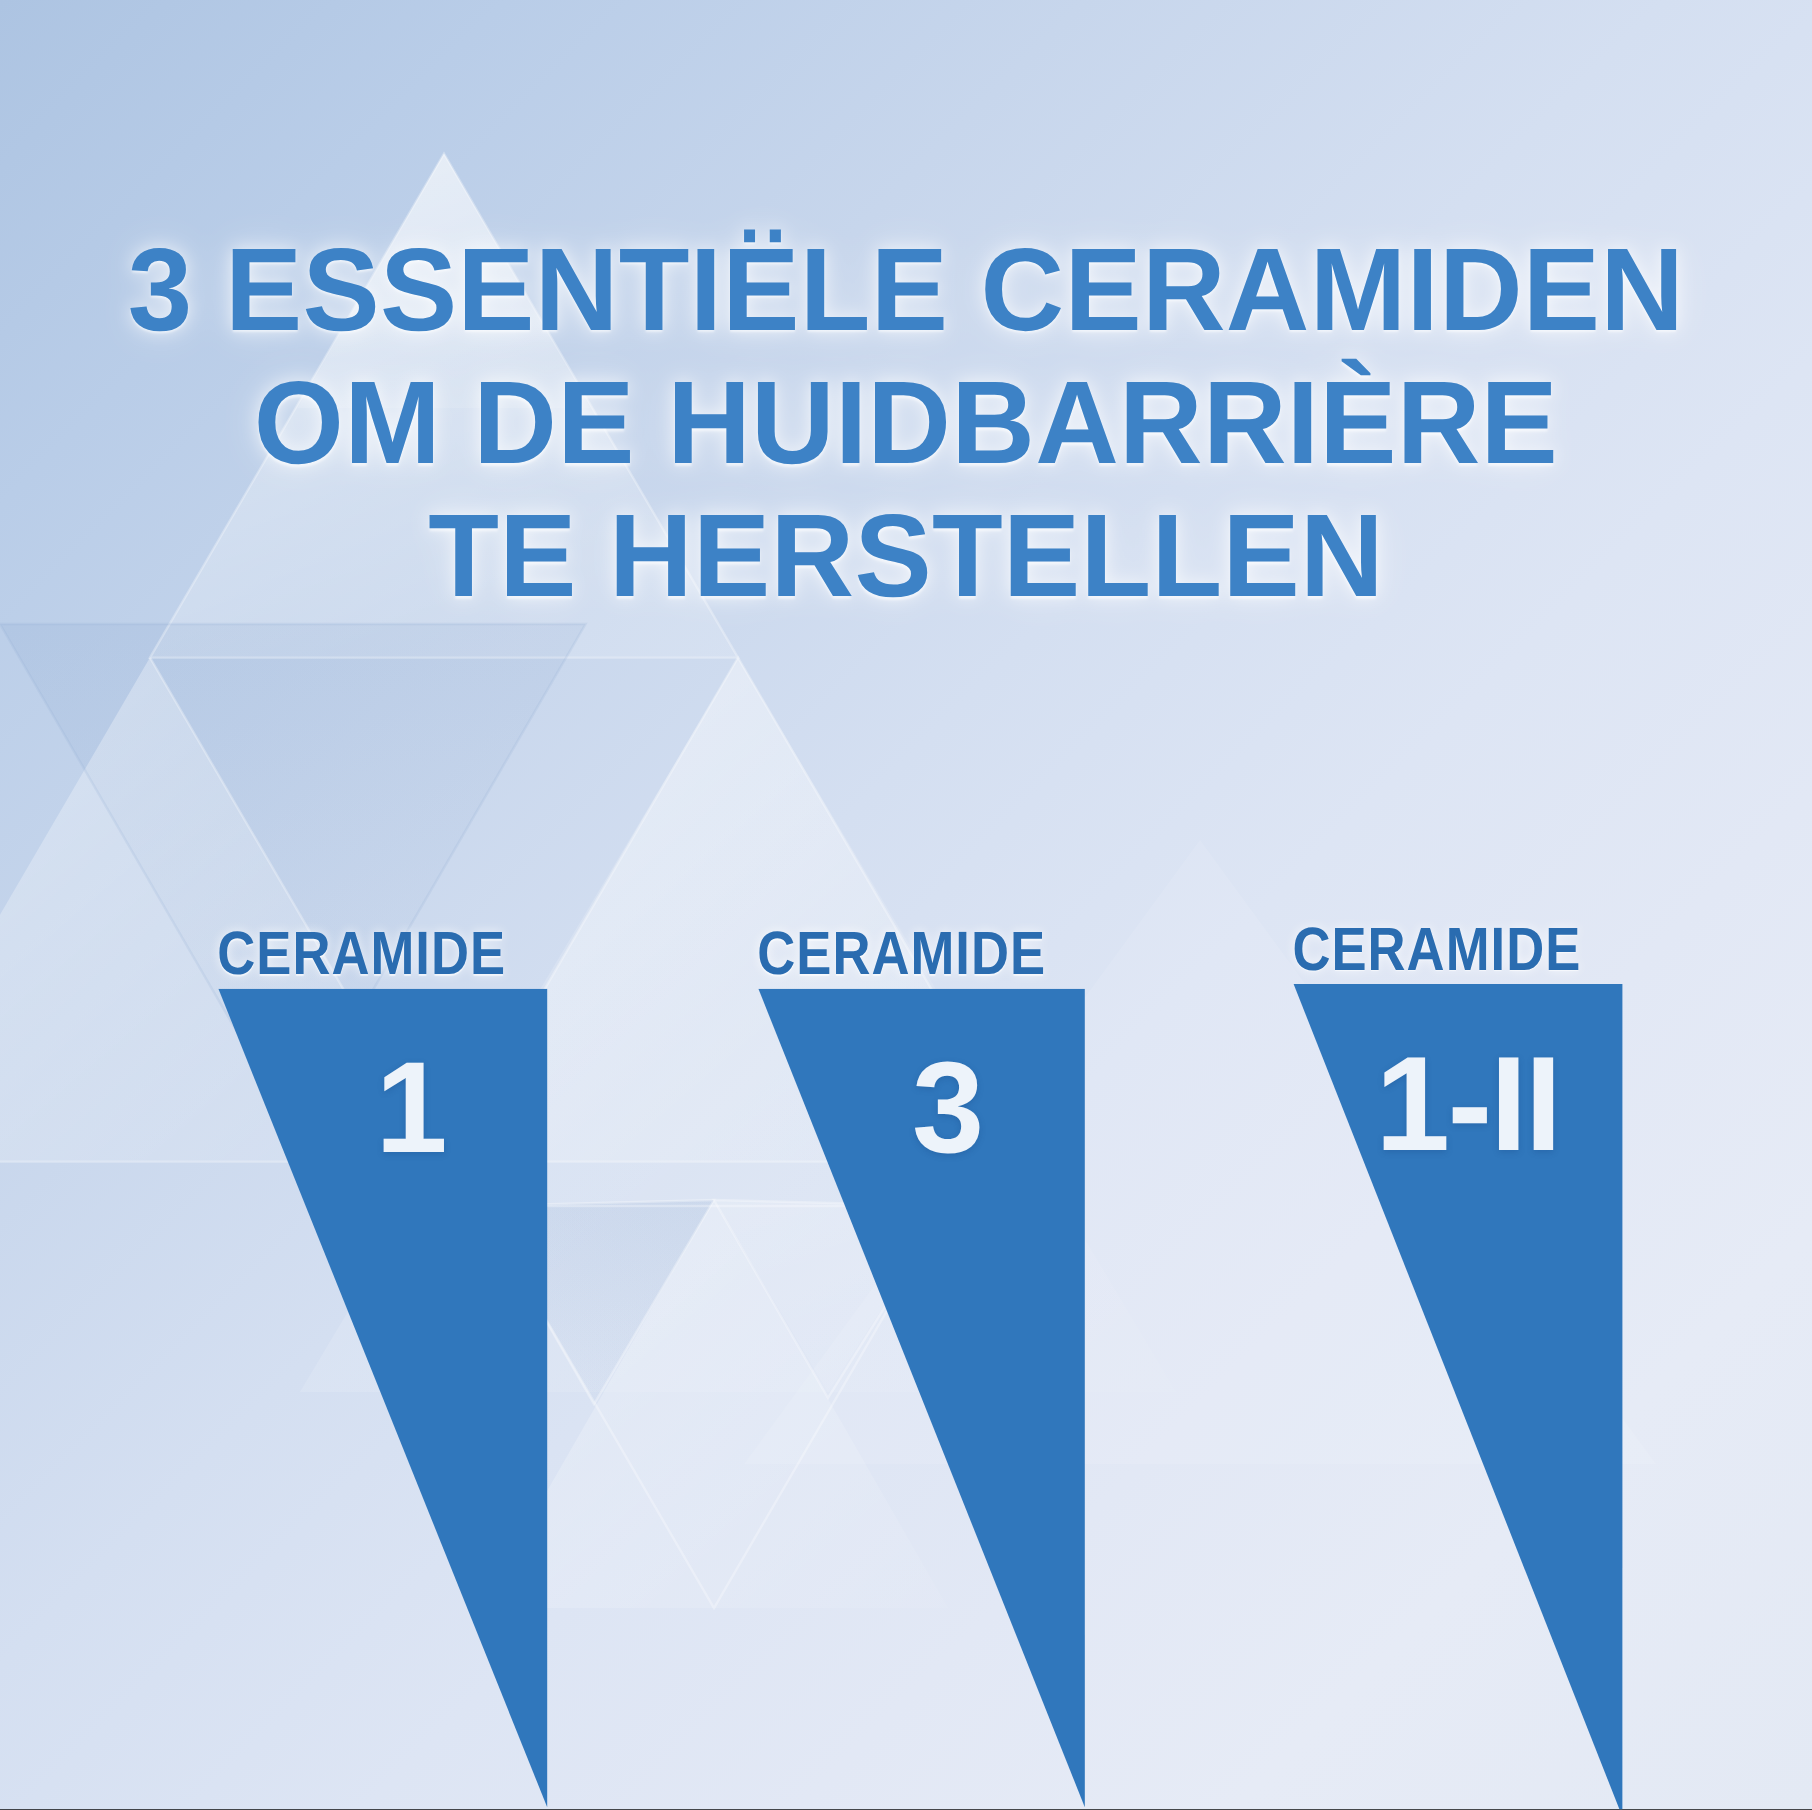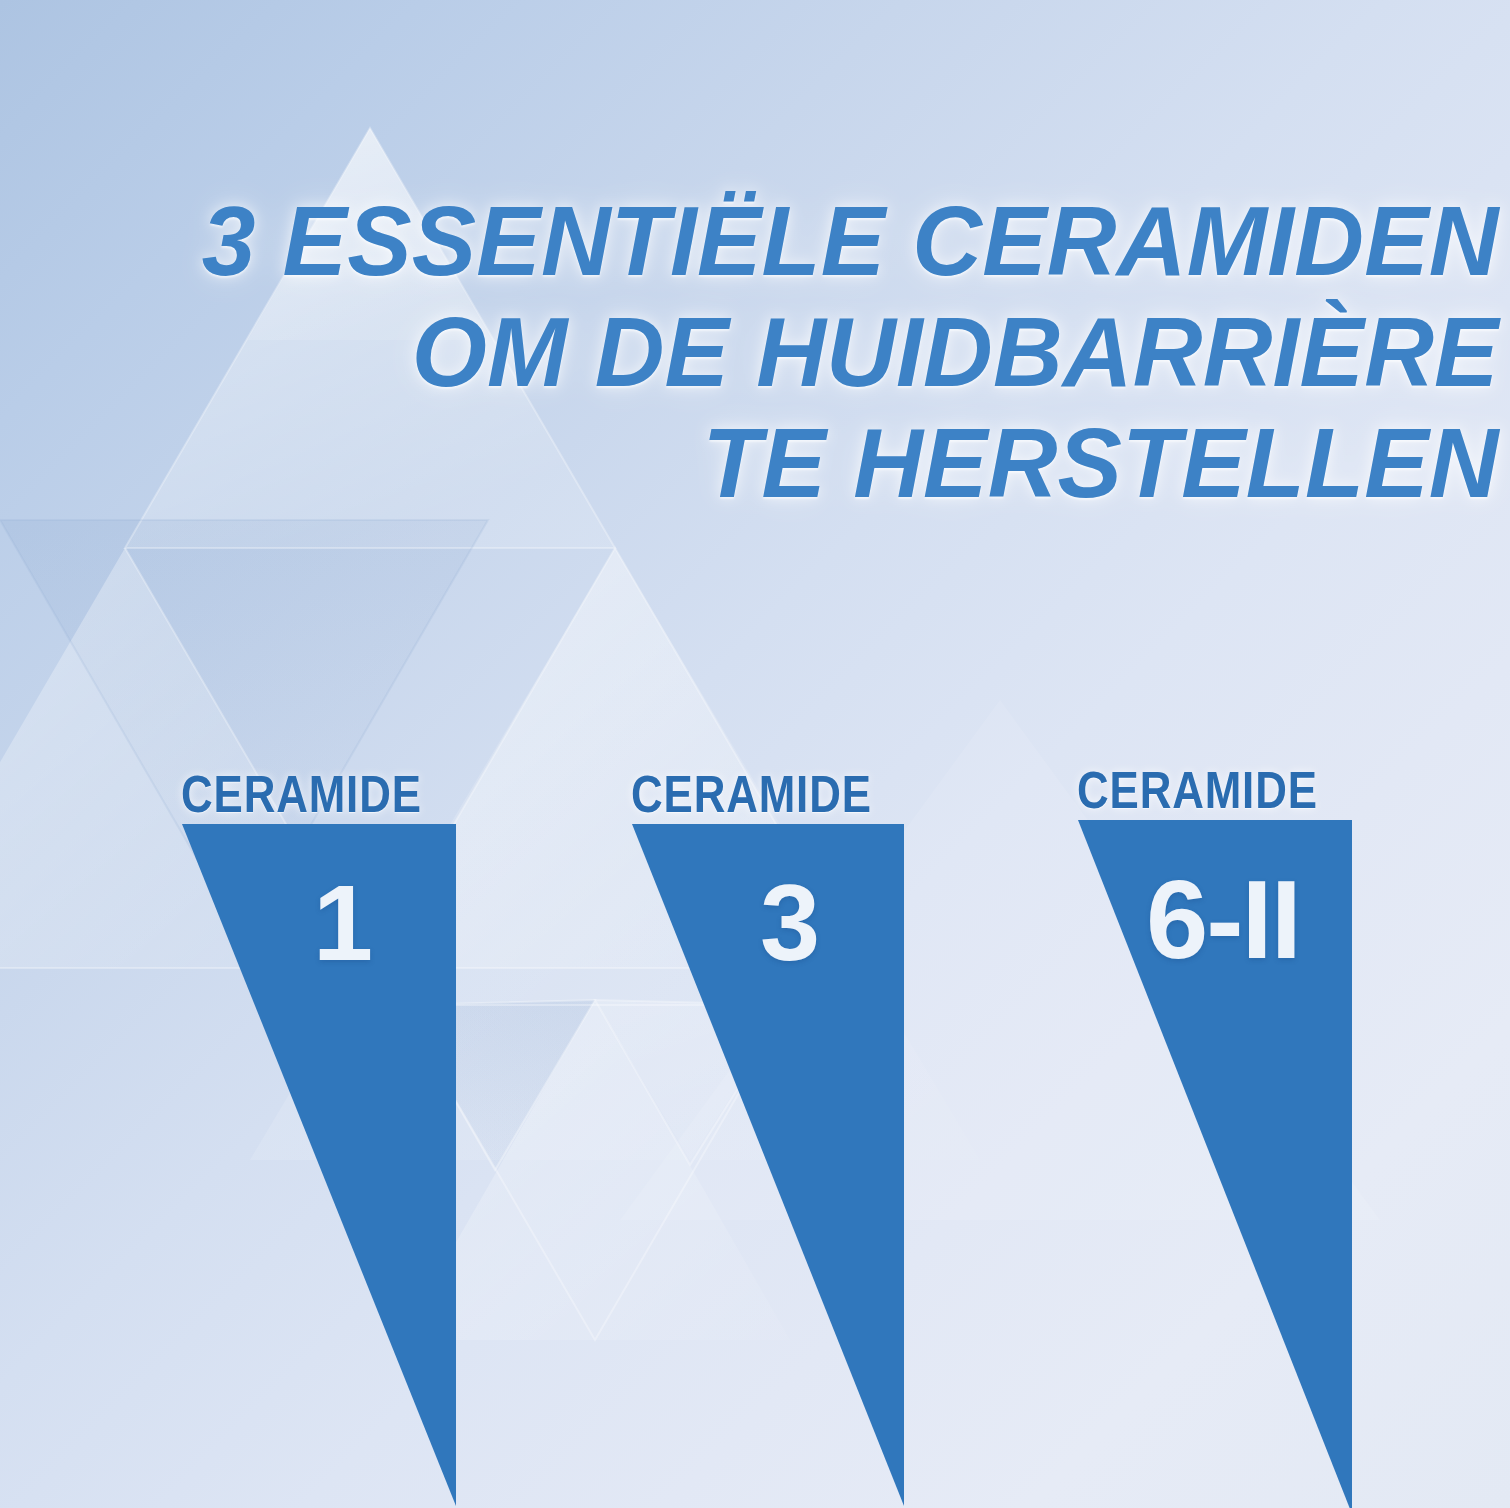--- a/index.html
+++ b/index.html
@@ -30,23 +30,22 @@
     inset: 0;
     pointer-events: none;
   }
 
   
   #headline {
     position: absolute;
     left: 0;
     right: 0;
     top: 186px;
-    text-align: right;
+    text-align: center;
     z-index: 5;
-    font-style: italic;
   }
   .head-line {
     display: block;
     font-family: "Liberation Sans", sans-serif;
     font-weight: 700;
     font-size: 97px;
     line-height: 111px;
     letter-spacing: 0.2px;
     color: #3d82c6;
     white-space: nowrap;
@@ -206,17 +205,17 @@
       <span class="ceramide-number">3</span>
     </div>
 
     <div class="ceramide-block" id="block-3">
       <span class="ceramide-label">CERAMIDE</span>
       <div class="ceramide-wedge">
         <svg width="290" height="700" viewBox="0 0 290 700" xmlns="http://www.w3.org/2000/svg">
           <polygon points="4,0 278,0 278,694 4,0" fill="#3077BC"></polygon>
         </svg>
       </div>
-      <span class="ceramide-number">6-II</span>
+      <span class="ceramide-number">1-II</span>
     </div>
 
   </div>
 </div>
 
 </body></html>

